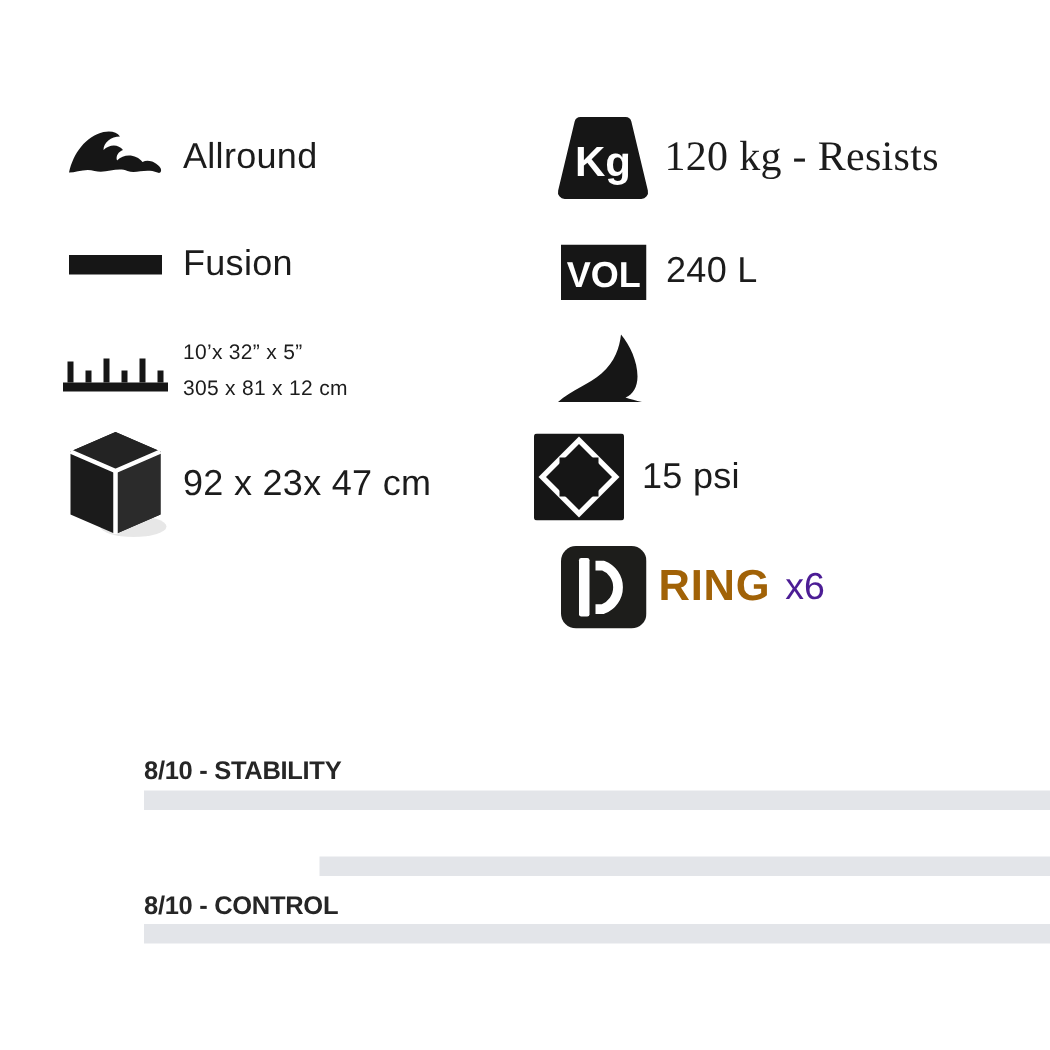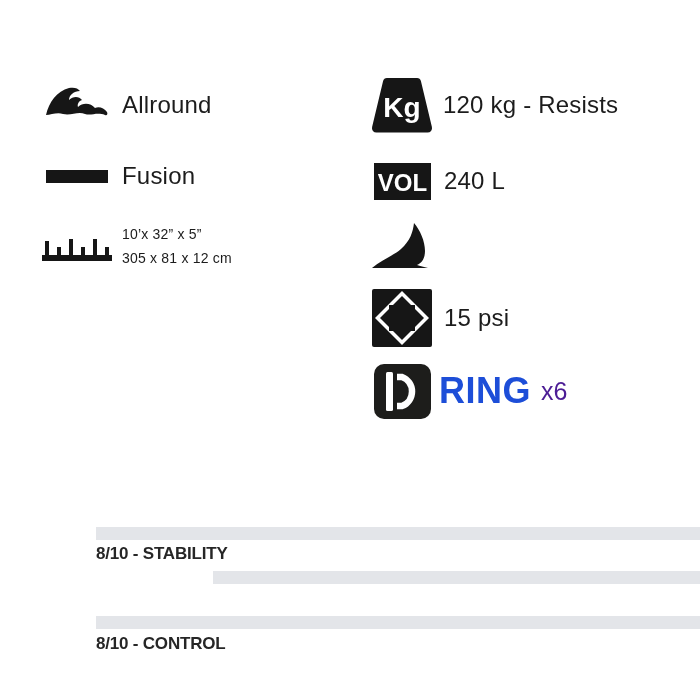--- a/index.html
+++ b/index.html
@@ -7,42 +7,42 @@
   .canvas {
     position:relative; width:700px; height:700px; background:#ffffff;
     font-family:"Liberation Sans", sans-serif; color:#1c1c1c; overflow:hidden;
   }
   .spec-row { position:absolute; display:flex; align-items:center; }
   .icon-box { display:flex; align-items:center; justify-content:center; flex:0 0 auto; }
   .icon-box.left-col { width:74px; }
   .icon-box.right-col { width:68px;align-items:center; }
   .spec-text { font-size:24px; line-height:1.16; letter-spacing:0.2px; margin-left:8px; white-space:nowrap; }
   .spec-text.two-line { font-size:14px; line-height:24px; }
-  .spec-text.right-two-line { font-size:24px; line-height:32px; margin-left:7px; }
+  .spec-text.right-two-line { font-size:28px; line-height:32px; margin-left:7px;font-family:Liberation Serif, serif; }
   .fusion-bar { width:62px; height:13px; background:#161616; }
   svg { display:block; }
 
   
   #row-allround   { left:40px;  top:82px;  height:46px; }
   #row-fusion     { left:40px;  top:158px; height:36px; }
   #row-dimensions { left:40px;  top:220px; height:52px; }
   #row-package    { left:40px;  top:282px; height:82px; }
   #row-vest       { left:38px;  top:360px; height:70px; }
 
   #row-weight     { left:368px; top:72px;  height:66px; }
   #row-volume     { left:368px; top:160px; height:42px; }
   #row-fins       { left:368px; top:218px; height:56px; }
-  #row-valve      { left:368px; top:287px; height:62px; }
+  #row-valve      { left:352px; top:287px; height:62px; }
   #row-dring      { left:368px; top:362px; height:58px; }
 
-  .dring-word { font-size:36px; font-weight:800; letter-spacing:0.5px; color:#1d4ed8; margin-left:3px; }
+  .dring-word { font-size:29px; font-weight:800; letter-spacing:0.5px; color:#a16207; margin-left:3px; }
   .dring-count { font-size:25px; color:#4c1d95; margin-left:10px; }
 
   
-  .rating-label { position:absolute; font-size:17px; font-weight:600; color:#262626; letter-spacing:-0.2px; white-space:nowrap;margin-top:40px; }
+  .rating-label { position:absolute; font-size:17px; font-weight:600; color:#262626; letter-spacing:-0.2px; white-space:nowrap; }
   .rating-bar { position:absolute; height:13px; right:0; background:#e3e5e9; }
   #stability-label { left:96px;  top:504px; }
   #stability-bar   { left:96px;  top:527px; }
   #speed-label     { left:213px; top:549px; }
   #speed-bar       { left:213px; top:571px; }
   #control-label   { left:96px;  top:594px; }
   #control-bar     { left:96px;  top:616px; }
 </style>
 </head>
 <body>
@@ -76,20 +76,33 @@
         <rect x="52" y="12" width="4" height="16" fill="#161616"></rect>
         <rect x="64" y="20" width="4" height="8" fill="#161616"></rect>
       </svg>
     </span>
     <span class="spec-text two-line">
       <div>10’x 32” x 5”</div>
       <div>305 x 81 x 12 cm</div>
     </span>
   </div>
 
+  <div class="spec-row" id="row-package">
+    <span class="icon-box left-col">
+      <svg width="72" height="78" viewBox="0 0 72 78">
+        <ellipse cx="48" cy="67" rx="22" ry="7" fill="#c9c9c9" opacity="0.45"></ellipse>
+        <polygon points="36,4 66,17 66,59 36,72 6,59 6,17" fill="#1b1b1b"></polygon>
+        <polygon points="36,4 66,17 36,30 6,17" fill="#232323"></polygon>
+        <polygon points="66,17 66,59 36,72 36,30" fill="#2b2b2b"></polygon>
+        <polyline points="6,17 36,30 66,17" fill="none" stroke="#ffffff" stroke-width="3" stroke-linejoin="round"></polyline>
+        <line x1="36" y1="30" x2="36" y2="72" stroke="#ffffff" stroke-width="3"></line>
+      </svg>
+    </span>
+    <span class="spec-text">92 x 23x 47 cm</span>
+  </div>
 
 
   <div class="spec-row" id="row-weight">
     <span class="icon-box right-col">
       <svg width="64" height="57" viewBox="0 0 64 57">
         <path d="M17 1 h30 a4 4 0 0 1 3.9 3 l11 46 a4.5 4.5 0 0 1 -4.4 5.6 h-51 a4.5 4.5 0 0 1 -4.4 -5.6 l11 -46 a4 4 0 0 1 3.9 -3 Z" fill="#161616"></path>
         <text x="32" y="40" text-anchor="middle" font-family="Liberation Sans, sans-serif" font-size="28" font-weight="bold" fill="#ffffff">Kg</text>
       </svg>
     </span>
     <span class="spec-text right-two-line">

